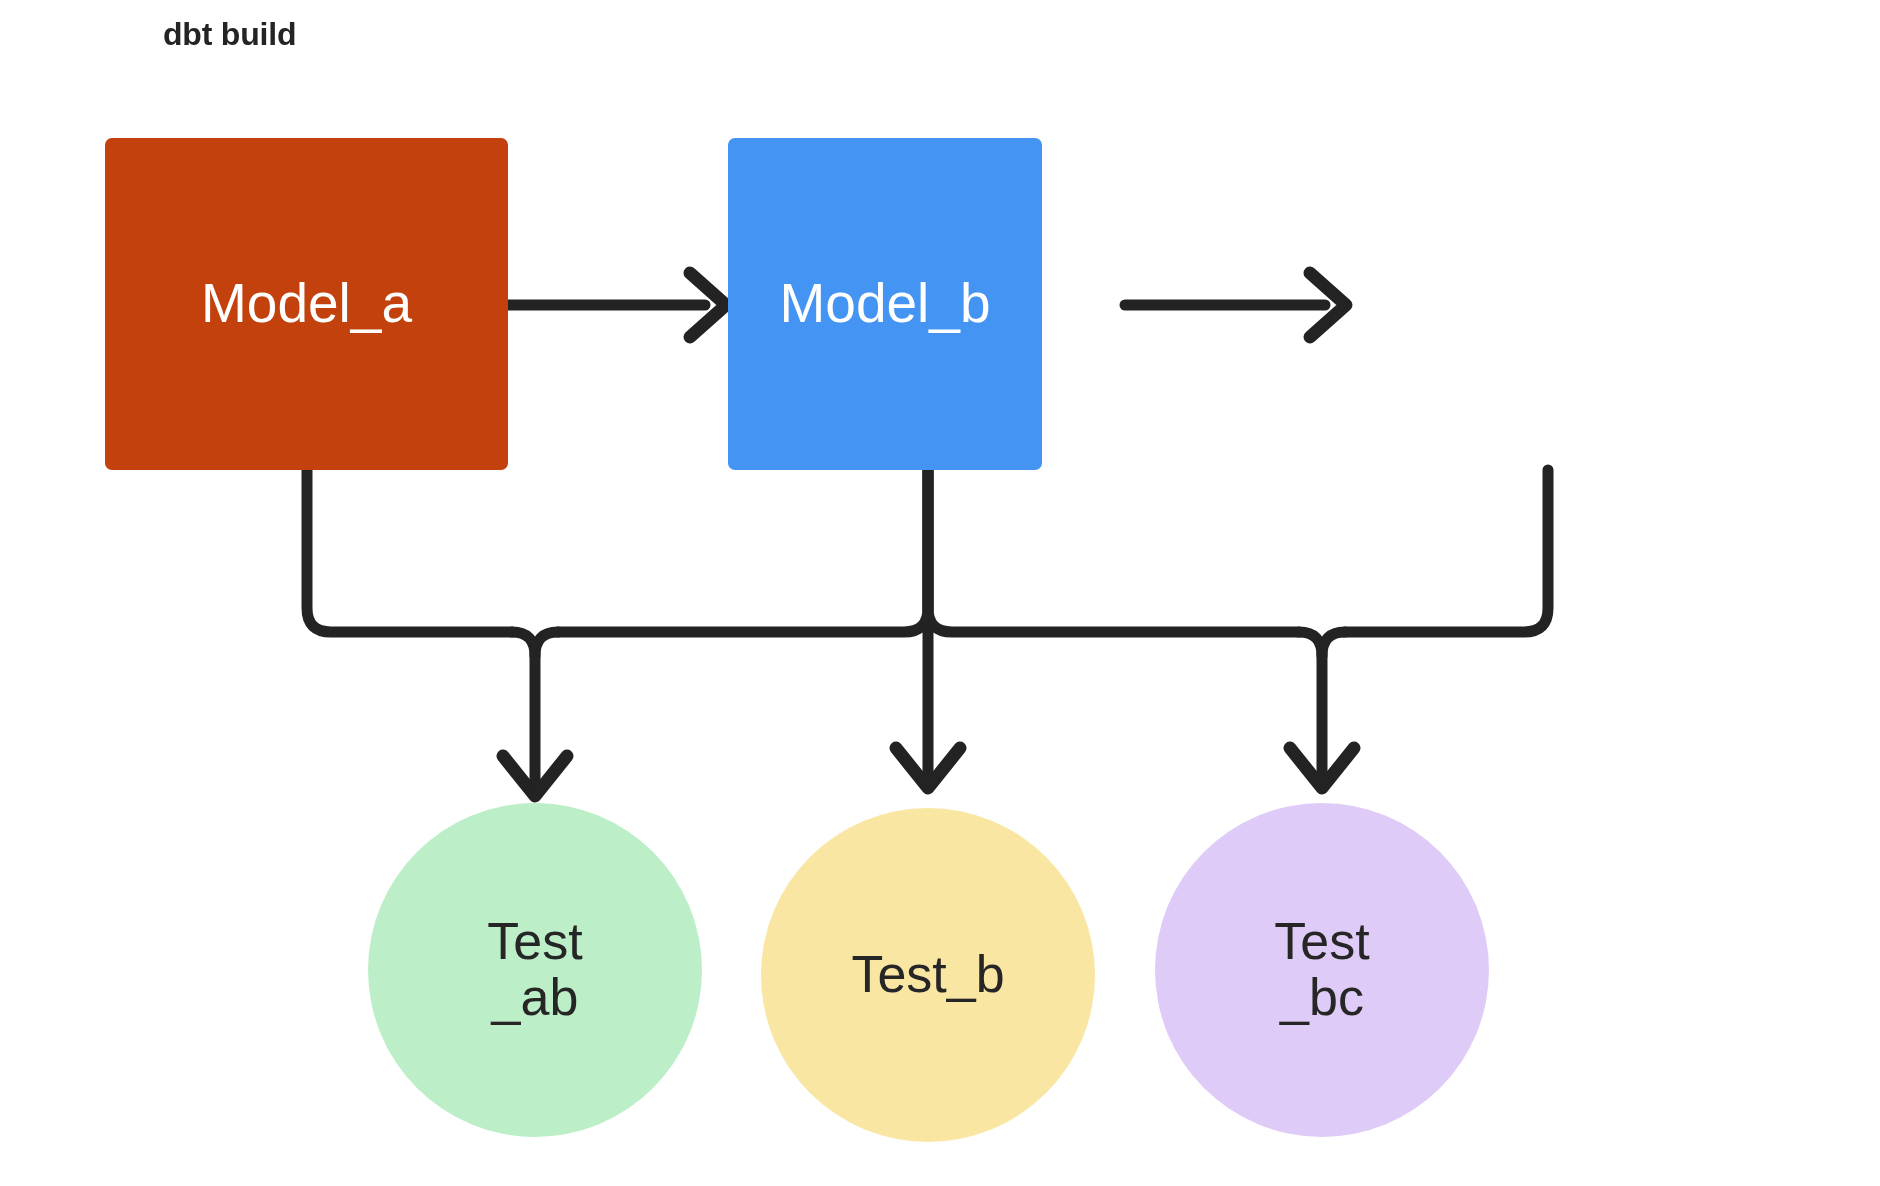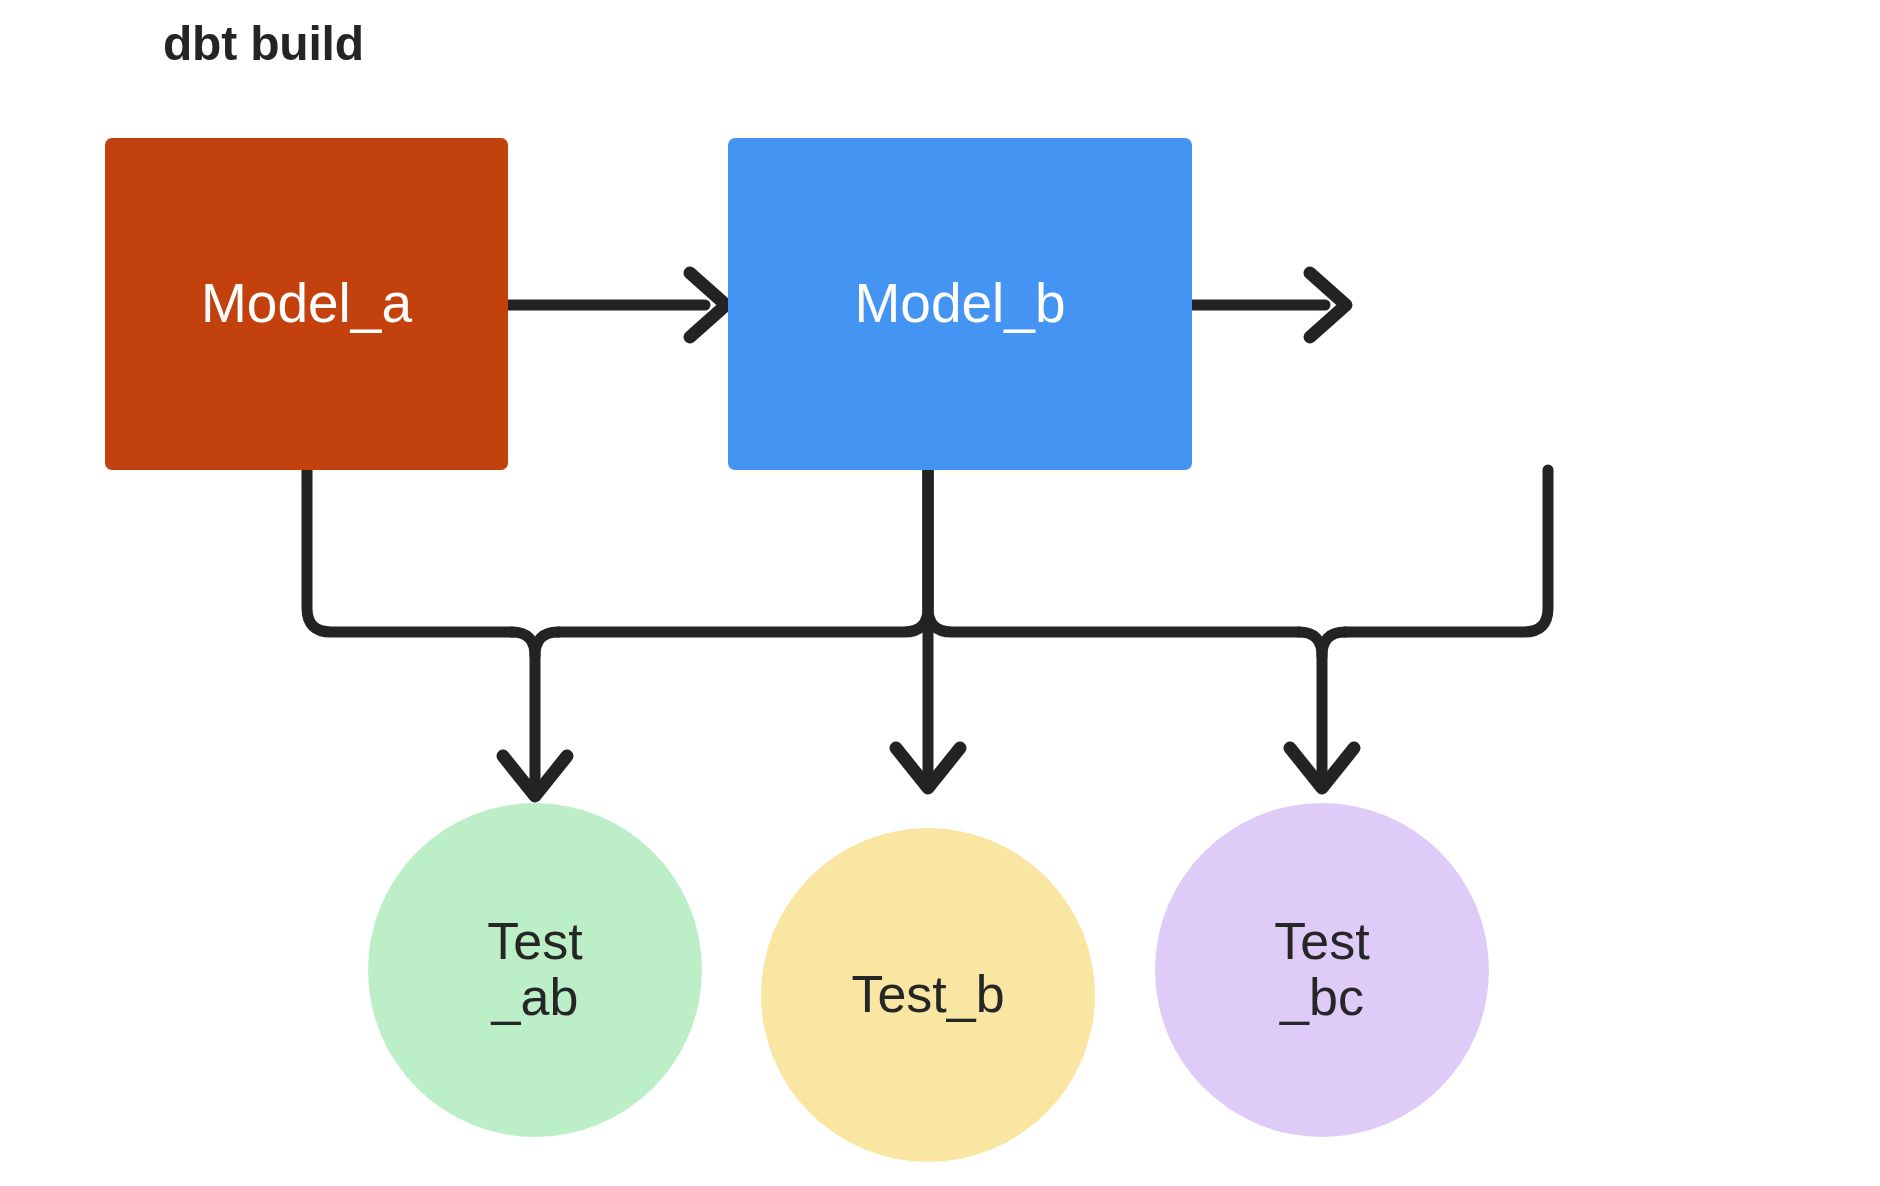--- a/index.html
+++ b/index.html
@@ -21,21 +21,21 @@
     position: absolute;
     left: 0;
     top: 0;
     width: 1880px;
     height: 1186px;
   }
   .diagram-title {
     position: absolute;
     left: 163px;
     top: 16px;
-    font-size: 48px;
+    font-size: 32px;
     font-weight: 700;
     color: #242424;
     letter-spacing: -0.2px;
     white-space: nowrap;
   }
   .node-box {
     position: absolute;
     border-radius: 7px;
     display: flex;
     align-items: center;
@@ -117,31 +117,31 @@
       <path d="M 1345 632 Q 1322 632 1322 656" fill="none" stroke="#232323" stroke-width="11" stroke-linecap="round" stroke-linejoin="round"></path>
       <path d="M 1290 748 L 1322 788 L 1354 748" fill="none" stroke="#232323" stroke-width="13" stroke-linecap="round" stroke-linejoin="round"></path>
     </g>
 
   </svg>
 
   <div class="node-box" style="left:105px; top:138px; width:403px; height:332px; background:#c2410c;">
     <span class="node-box-label">Model_a</span>
   </div>
 
-  <div class="node-box" style="left:728px; top:138px; width:464px; height:332px; background:#4494F4;">
+  <div class="node-box" style="left:728px; top:138px; width:314px; height:332px; background:#4494F4;">
     <span class="node-box-label">Model_b</span>
   </div>
 
 
   <div class="node-circle" style="left:368px; top:803px; width:334px; height:334px; background:#BCEFC8;">
     <span class="node-circle-label">Test
 _ab</span>
   </div>
 
-  <div class="node-circle" style="left:761px; top:828px; width:334px; height:334px; background:#FAE6A3;">
+  <div class="node-circle" style="left:761px; top:808px; width:334px; height:334px; background:#FAE6A3;">
     <span class="node-circle-label">Test_b</span>
   </div>
 
   <div class="node-circle" style="left:1155px; top:803px; width:334px; height:334px; background:#DFCBF7;">
     <span class="node-circle-label">Test
 _bc</span>
   </div>
 
 </div>
 

